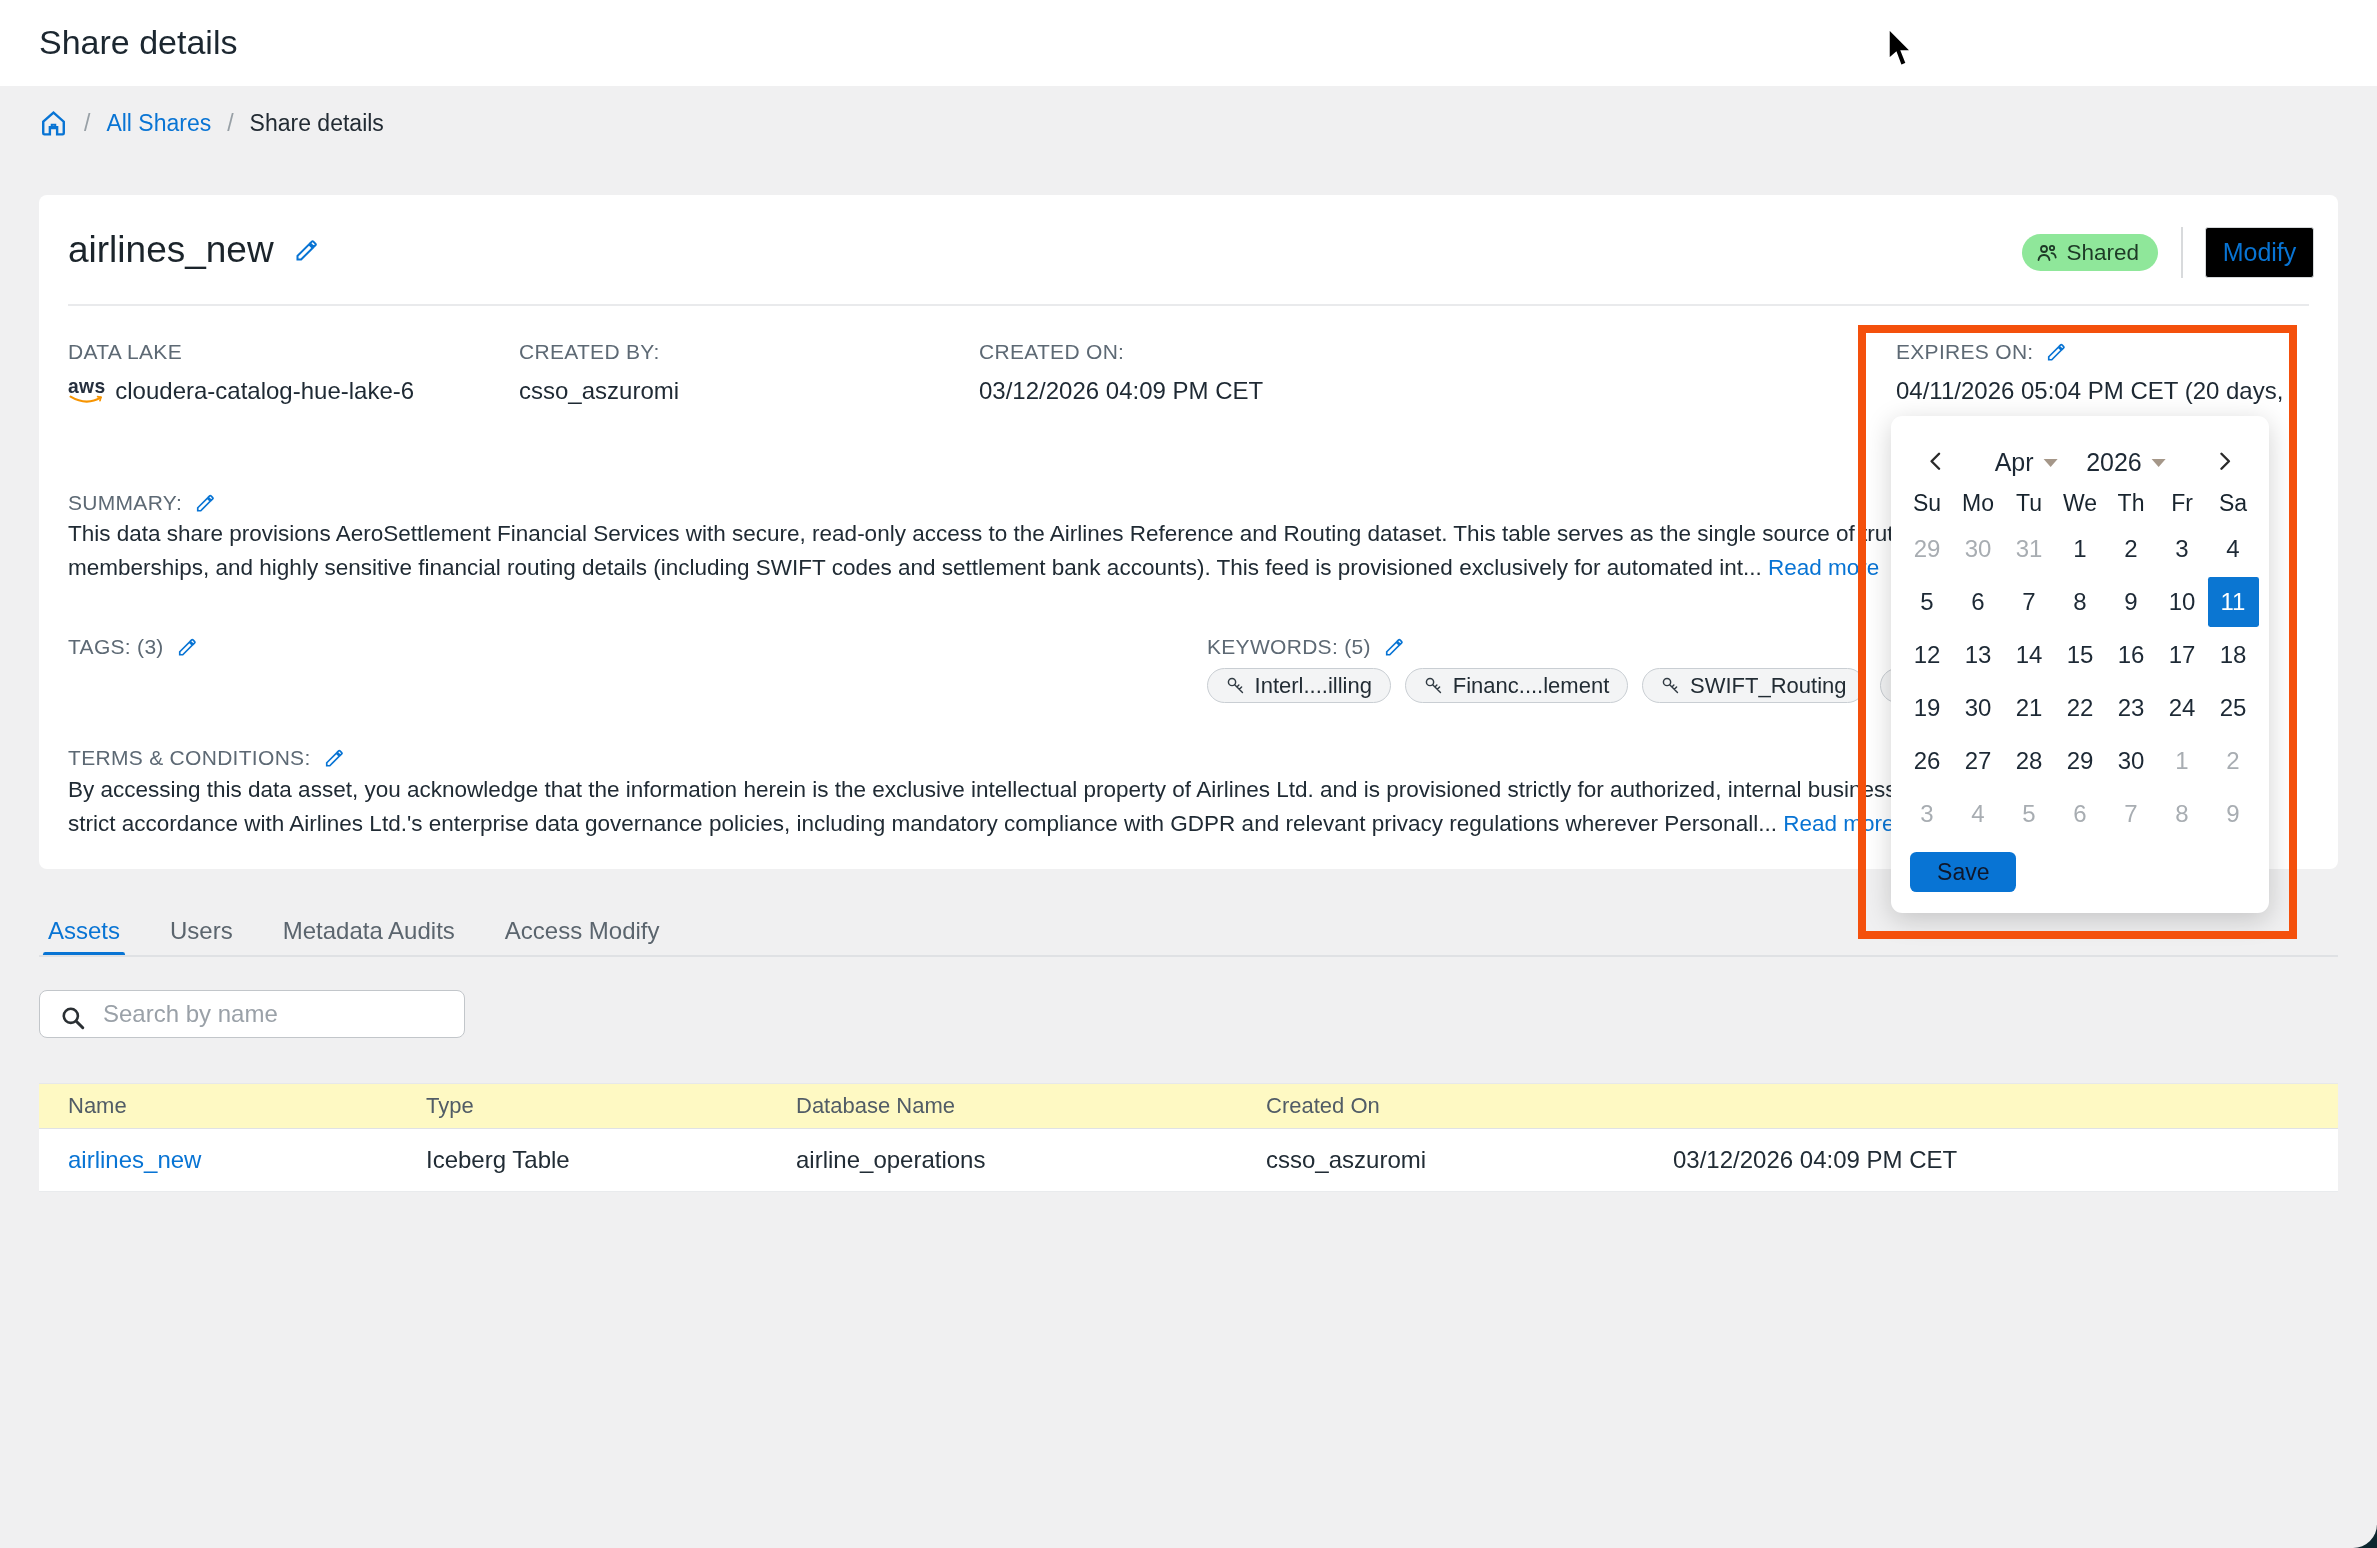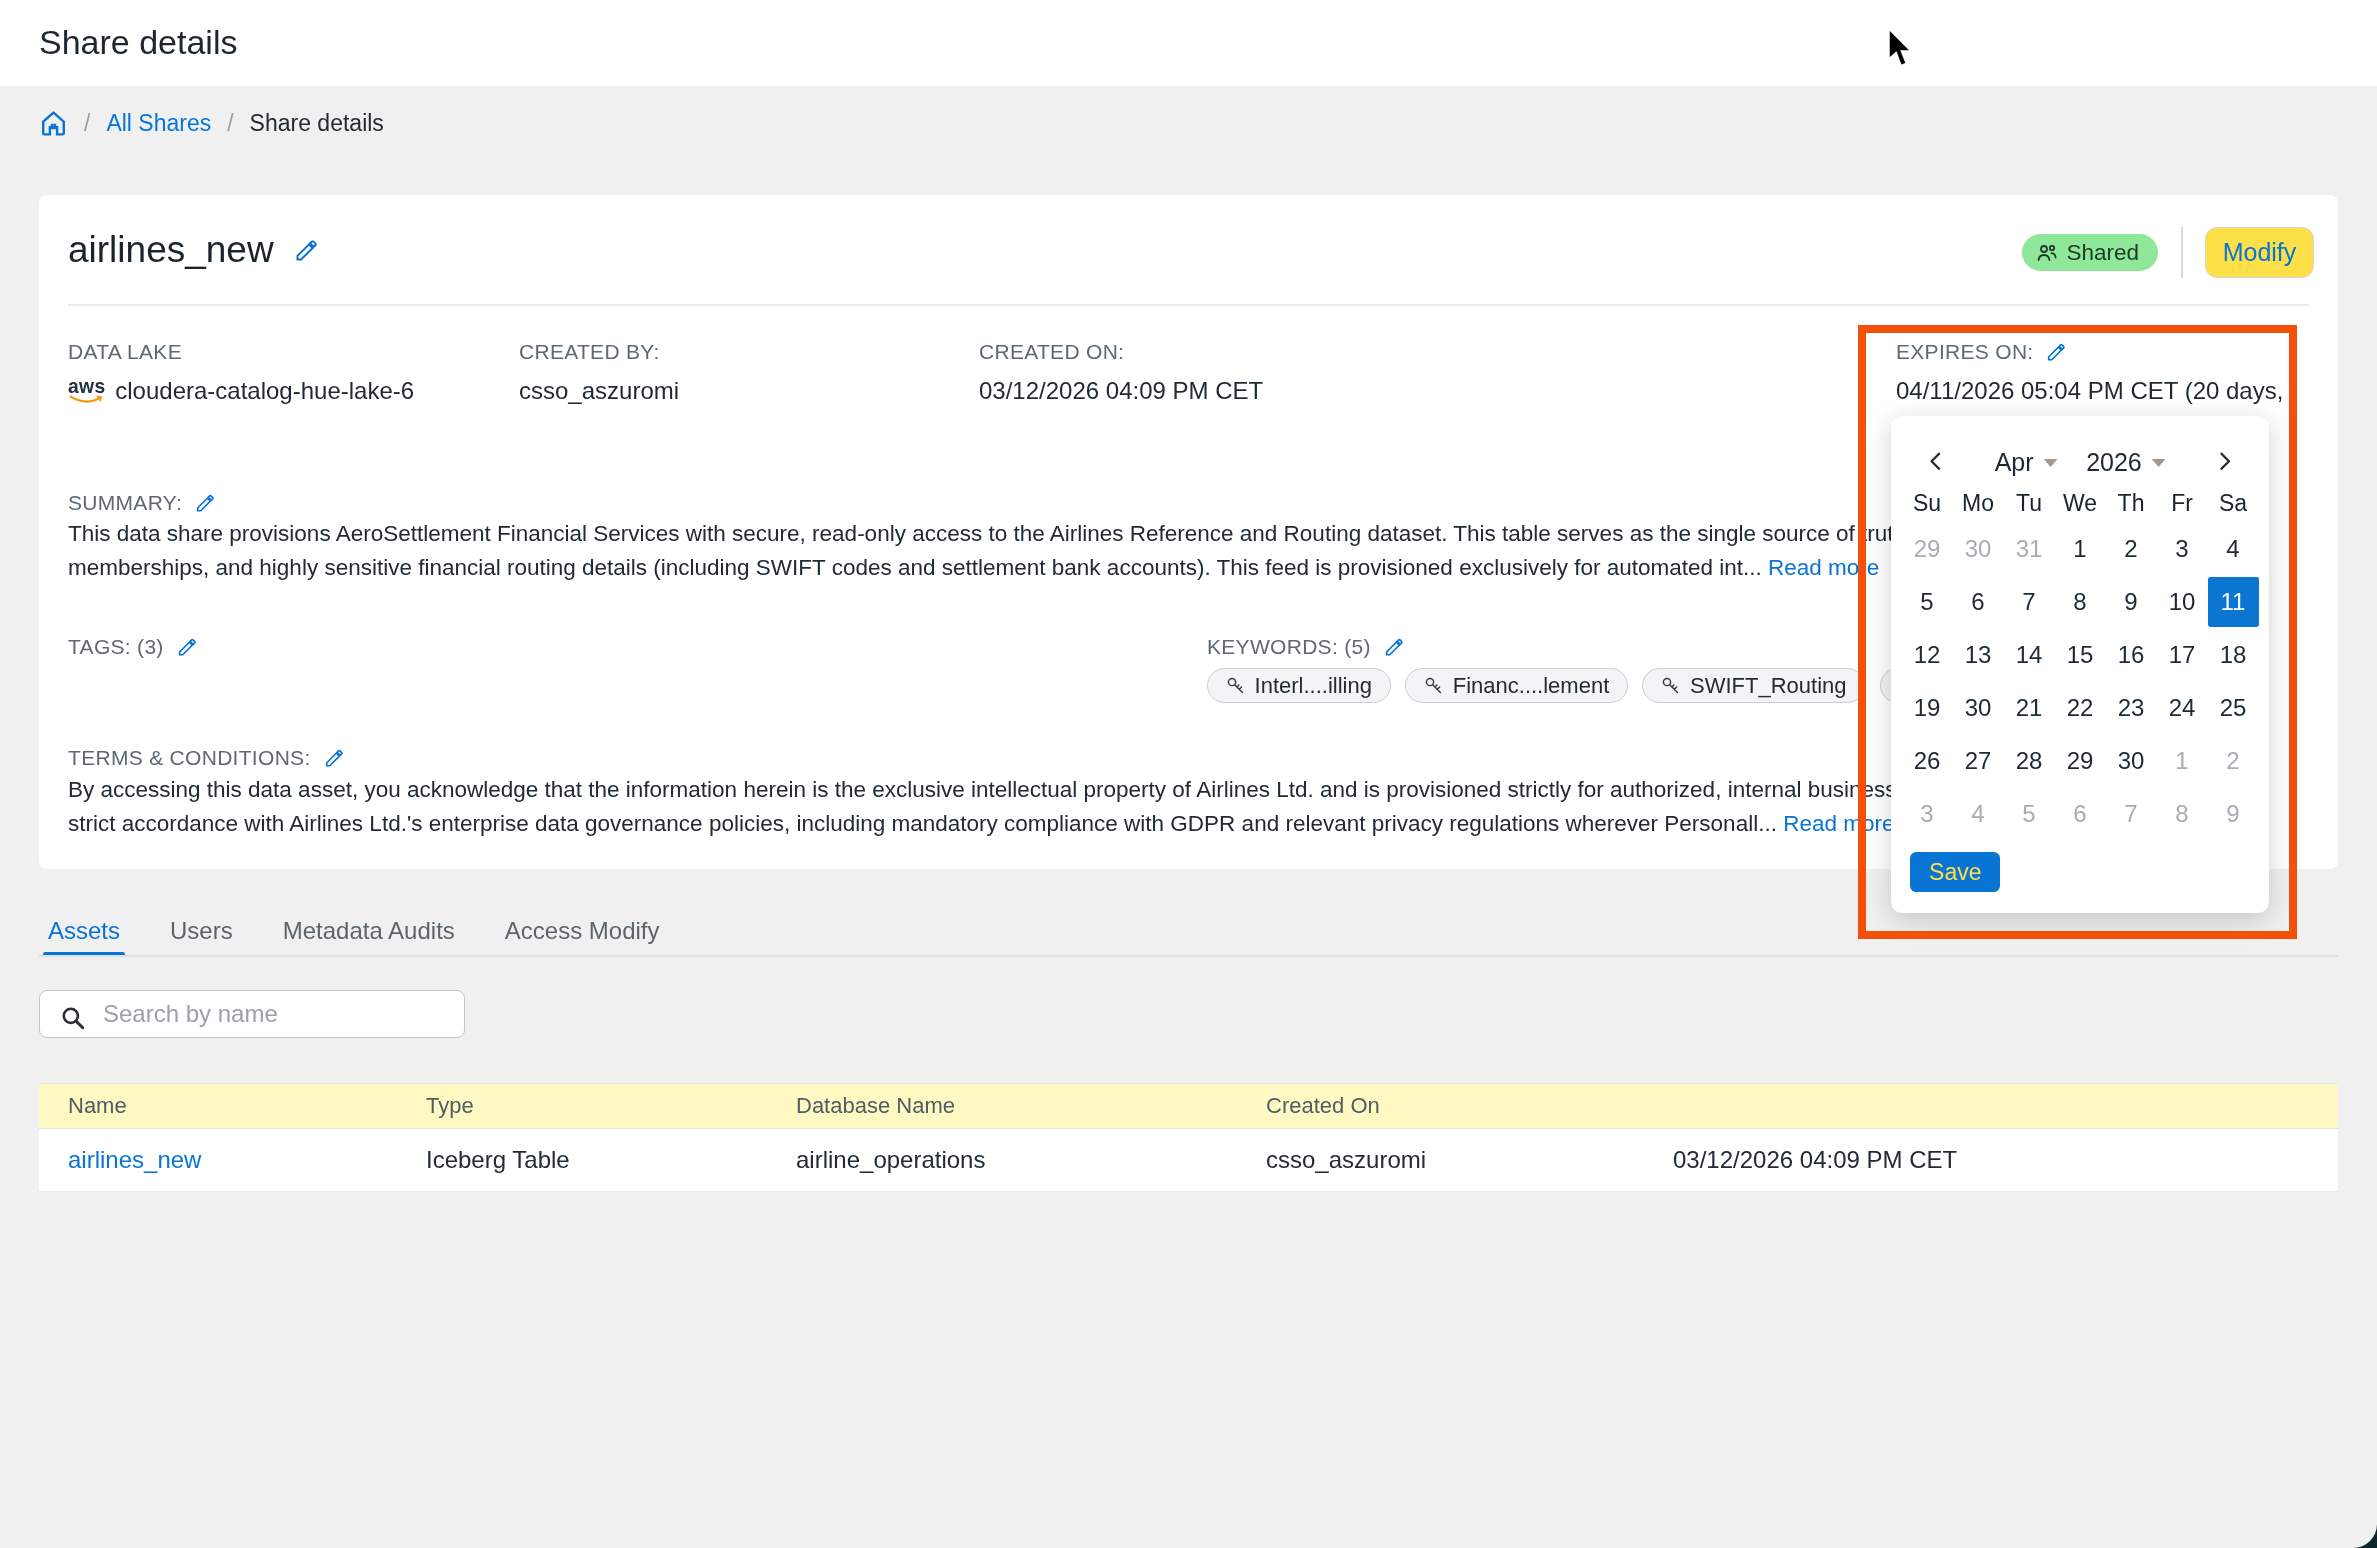--- a/index.html
+++ b/index.html
@@ -25,21 +25,21 @@
           background:#ffffff; border-radius:8px; }
   .card-title-row { position:absolute; left:29px; top:34px; display:flex; align-items:center; gap:19.3px; }
   .card-title { font-size:37px; color:#1b242b; }
   .pencil { color:#0874d4; display:block; }
   .p34 { width:27px; height:27px; } .p28 { width:22.5px; height:22.5px; }
 
   .badge-row { position:absolute; top:32px; right:24px; height:51px; display:flex; align-items:center; gap:22.5px; }
   .badge { height:37px; display:flex; align-items:center; gap:8px; padding:0 19.3px 0 13px;
            border-radius:18.5px; background:#8fe79a; color:#1d3a26; font-size:22.5px; font-weight:500; }
   .v-div { width:1.6px; height:51px; background:#d8dadc; }
-  .modify-btn { width:109px; height:51px; border:1.6px solid #d5d8da; border-radius:12px; background:#fde047;
+  .modify-btn { width:109px; height:51px; border:1.6px solid #d5d8da; border-radius:3px; background:#000000;
                 color:#0874d4; font-size:25px; font-weight:500; display:flex; align-items:center; justify-content:center; }
   .title-divider { position:absolute; left:29px; right:29px; top:109px; height:1.6px; background:#e9eaec; }
 
   
   .meta-col { position:absolute; top:145px; }
   .meta-label { font-size:21px; color:#5d6974; letter-spacing:0.3px; display:flex; align-items:center; gap:11.3px; }
   .meta-value { margin-top:13px; font-size:24px; color:#1e2933; display:flex; align-items:center; gap:9.6px; }
   .clip { width:391px; overflow:hidden; white-space:nowrap; }
 
   .aws-logo { display:inline-flex; flex-direction:column; align-items:center; line-height:1; }
@@ -99,22 +99,22 @@
   .cal-weekdays, .cal-days { position:absolute; left:0; width:378px; display:grid;
                              grid-template-columns:repeat(7,51px); justify-content:center; }
   .cal-weekdays { top:74px; }
   .wd { height:27px; display:flex; align-items:center; justify-content:center;
         font-size:23px; font-weight:500; color:#18242e; }
   .cal-days { top:106px; }
   .day { width:51px; height:53px; display:flex; align-items:center; justify-content:center;
          font-size:24px; color:#1d2935; border-radius:2.4px; }
   .day.muted { color:#a8adb2; }
   .day.sel { background:#0b76d2; color:#fff; height:50px; margin-top:1.6px; }
-  .save-btn { position:absolute; left:19.3px; top:436px; width:90px; height:40px; border-radius:6.4px;
-              background:#0874d4; color:#fde047; font-size:23px; display:flex; align-items:center;
+  .save-btn { position:absolute; left:19.3px; top:436px; width:106px; height:40px; border-radius:6.4px;
+              background:#0874d4; color:#0f172a; font-size:23px; display:flex; align-items:center;
               justify-content:center; }
 
   
   .annotation { position:absolute; left:1858px; top:325px; width:439px; height:614px;
                 border:8px solid #f4500c; z-index:40; pointer-events:none; }
 
   
   .cursor { position:absolute; left:1887px; top:27px; z-index:60; pointer-events:none; }
 </style>
 </head>

